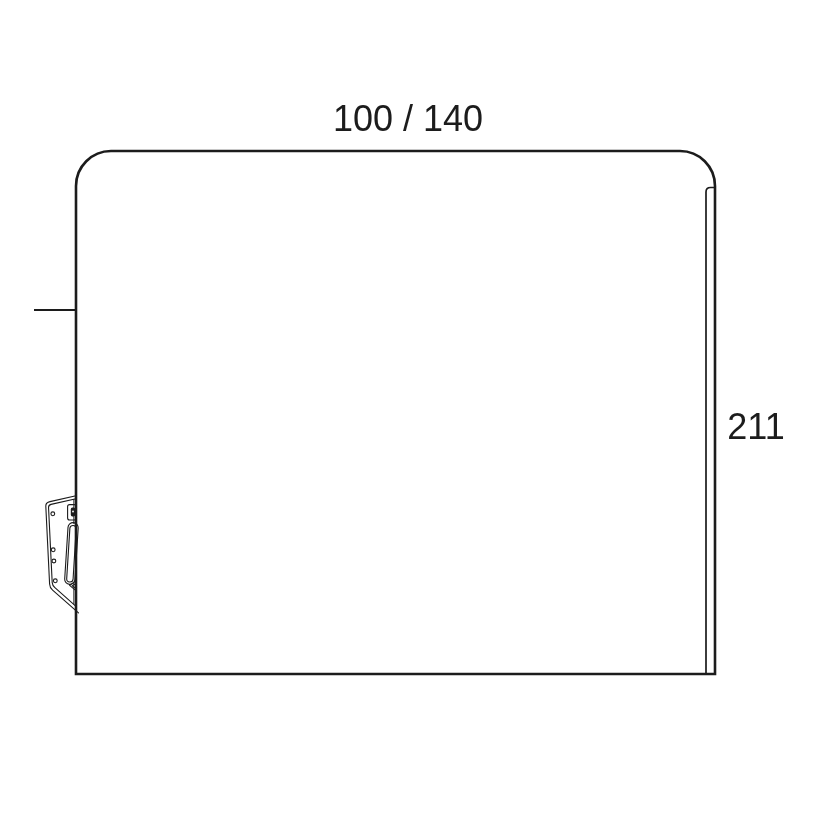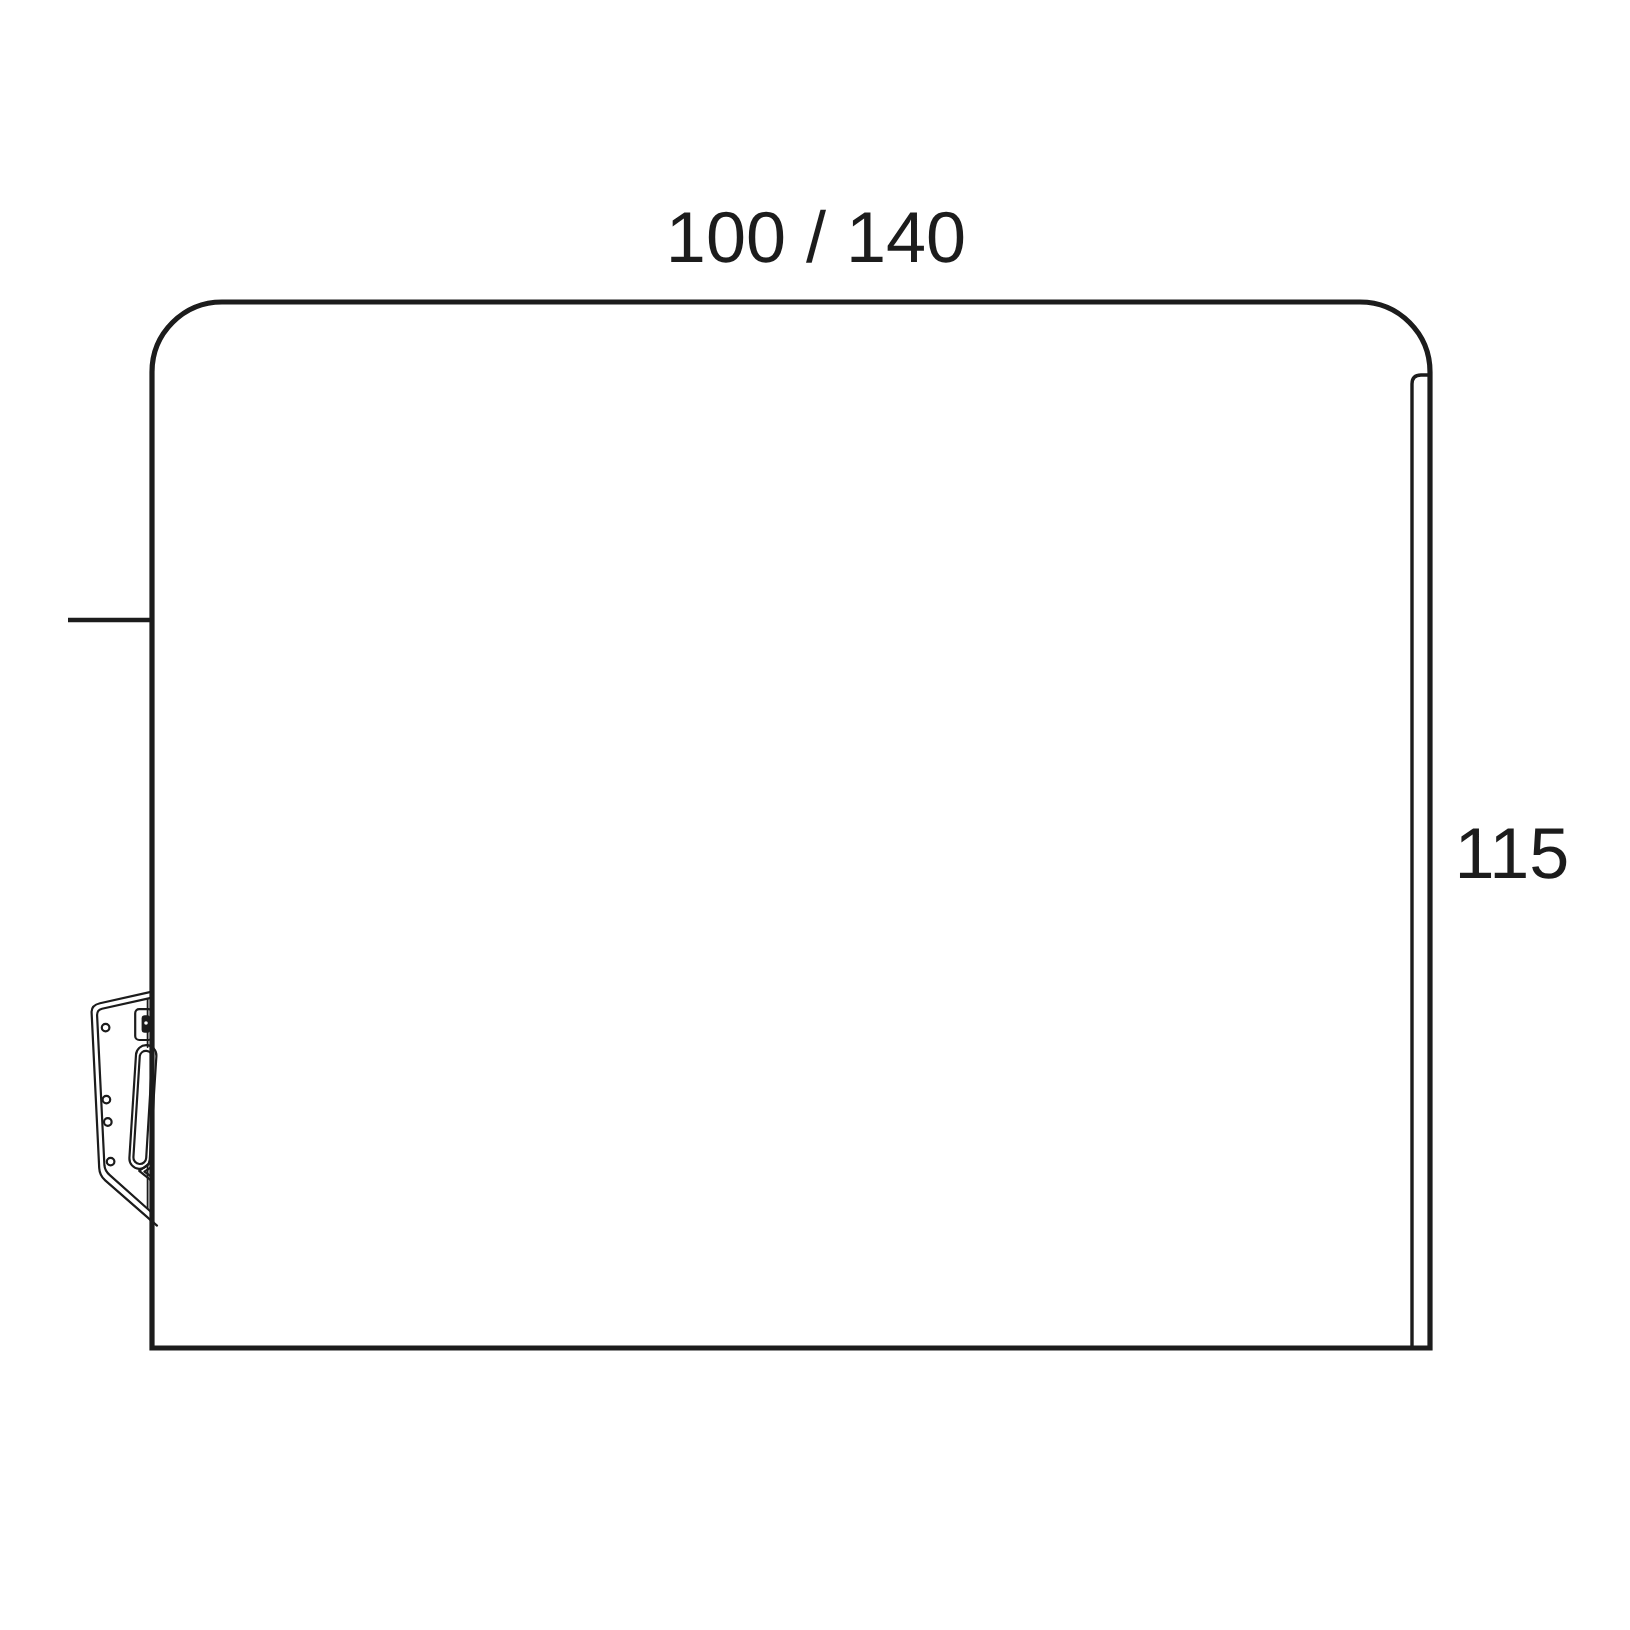--- a/index.html
+++ b/index.html
@@ -69,14 +69,14 @@
 
     <line x1="34" y1="310" x2="76" y2="310" stroke="#1c1c1c" stroke-width="2.2"></line>
 
     <path d="M 76 674 L 76 186 A 35 35 0 0 1 111 151 L 680 151 A 35 35 0 0 1 715 186 L 715 674 Z" fill="#ffffff" fill-opacity="0" stroke="#1c1c1c" stroke-width="2.6" stroke-linejoin="miter"></path>
 
     <path d="M 714.2 187.5 L 710.5 187.5 Q 706 187.5 706 192 L 706 673" fill="none" stroke="#1c1c1c" stroke-width="1.7"></path>
   </svg>
 
   <div class="dim-label top">100 / 140</div>
 
-  <div class="dim-label right">115</div>
+  <div class="dim-label right">211</div>
 </div>
 
 </body></html>

